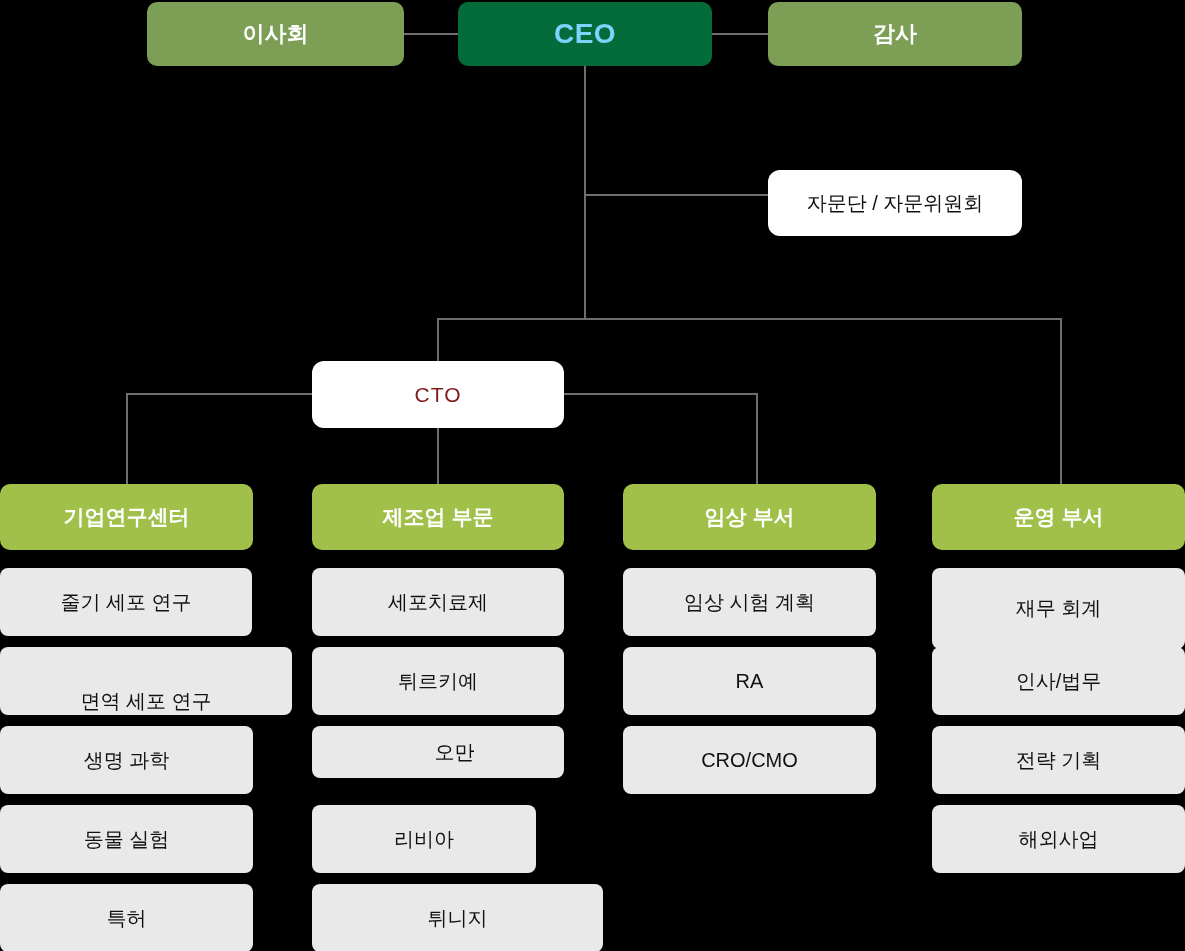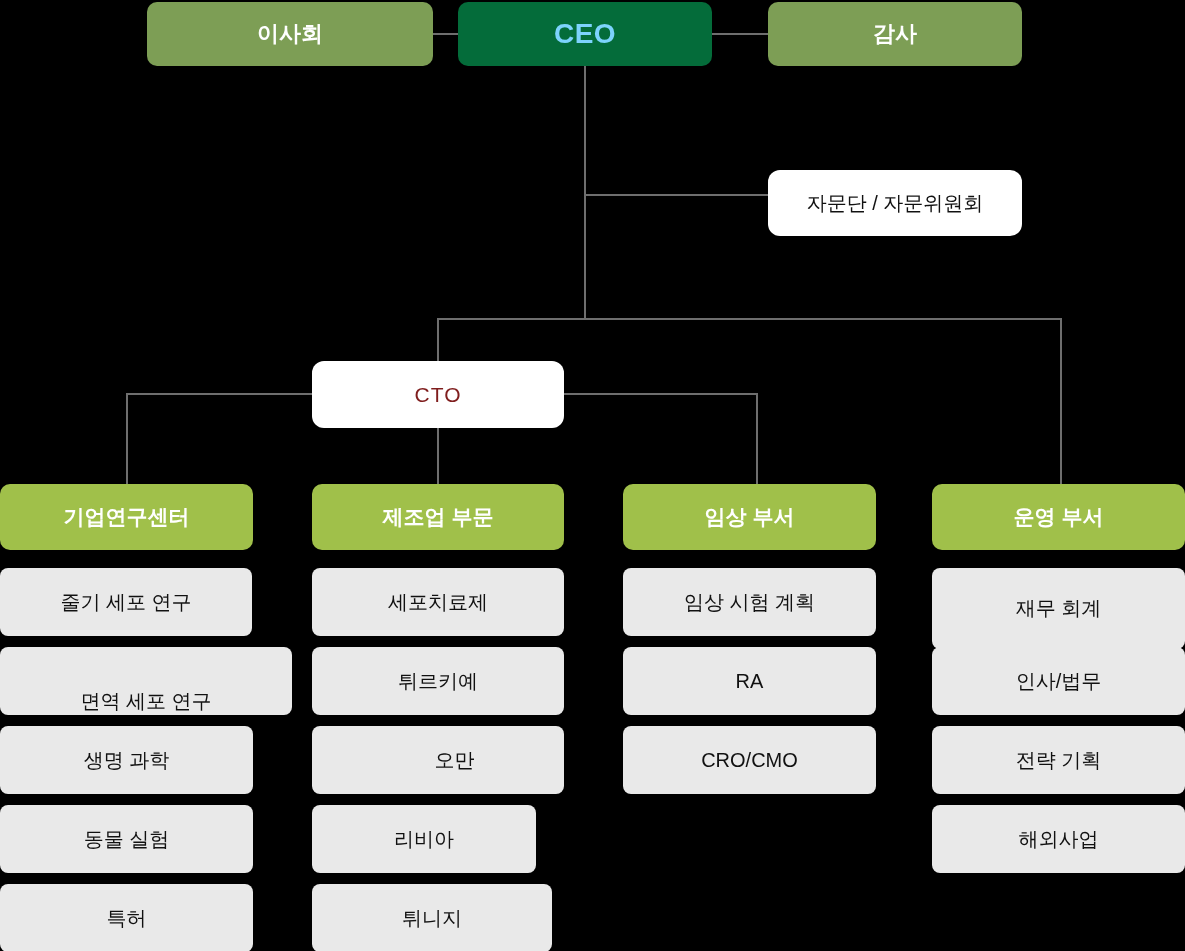--- a/index.html
+++ b/index.html
@@ -38,21 +38,21 @@
   <div class="line" style="left:585px; top:194px; width:183px; height:2px;"></div>
   <div class="line" style="left:437px; top:318px; width:625px; height:2px;"></div>
   <div class="line" style="left:437px; top:318px; width:2px;   height:43px;"></div>
   <div class="line" style="left:1060px;top:318px; width:2px;   height:166px;"></div>
   <div class="line" style="left:126px; top:393px; width:186px; height:2px;"></div>
   <div class="line" style="left:126px; top:393px; width:2px;   height:91px;"></div>
   <div class="line" style="left:564px; top:393px; width:194px; height:2px;"></div>
   <div class="line" style="left:756px; top:393px; width:2px;   height:91px;"></div>
   <div class="line" style="left:437px; top:428px; width:2px;   height:56px;"></div>
 
-  <div class="box top-green" style="left:147px; top:2px; width:286px; height:64px;">
+  <div class="box top-green" style="left:147px; top:2px; width:257px; height:64px;">
     <span>이사회</span>
   </div>
   <div class="box ceo-green" style="left:458px; top:2px; width:254px; height:64px;">
     <span>CEO</span>
   </div>
   <div class="box top-green" style="left:768px; top:2px; width:254px; height:64px;">
     <span>감사</span>
   </div>
 
   <div class="box white-box" style="left:768px; top:161px; width:254px; height:66px;margin-top:9px;">
@@ -91,27 +91,27 @@
   <div class="box item-gray" style="left:0px; top:884px; width:253px; height:68px;">
     <span>특허</span>
   </div>
 
   <div class="box item-gray" style="left:312px; top:568px; width:252px; height:68px;">
     <span>세포치료제</span>
   </div>
   <div class="box item-gray" style="left:312px; top:647px; width:252px; height:68px;">
     <span>튀르키예</span>
   </div>
-  <div class="box item-gray" style="left:312px; top:726px; width:252px; height:68px;padding-left:33px;">
+  <div class="box item-gray" style="left:312px; top:726px; width:252px; height:52px;padding-left:33px;">
     <span>오만</span>
   </div>
   <div class="box item-gray" style="left:312px; top:805px; width:224px; height:68px;">
     <span>리비아</span>
   </div>
-  <div class="box item-gray" style="left:312px; top:884px; width:240px; height:68px;">
+  <div class="box item-gray" style="left:312px; top:884px; width:291px; height:68px;">
     <span>튀니지</span>
   </div>
 
   <div class="box item-gray" style="left:623px; top:568px; width:253px; height:68px;">
     <span>임상 시험 계획</span>
   </div>
   <div class="box item-gray" style="left:623px; top:647px; width:253px; height:68px;">
     <span>RA</span>
   </div>
   <div class="box item-gray" style="left:623px; top:726px; width:253px; height:68px;">

